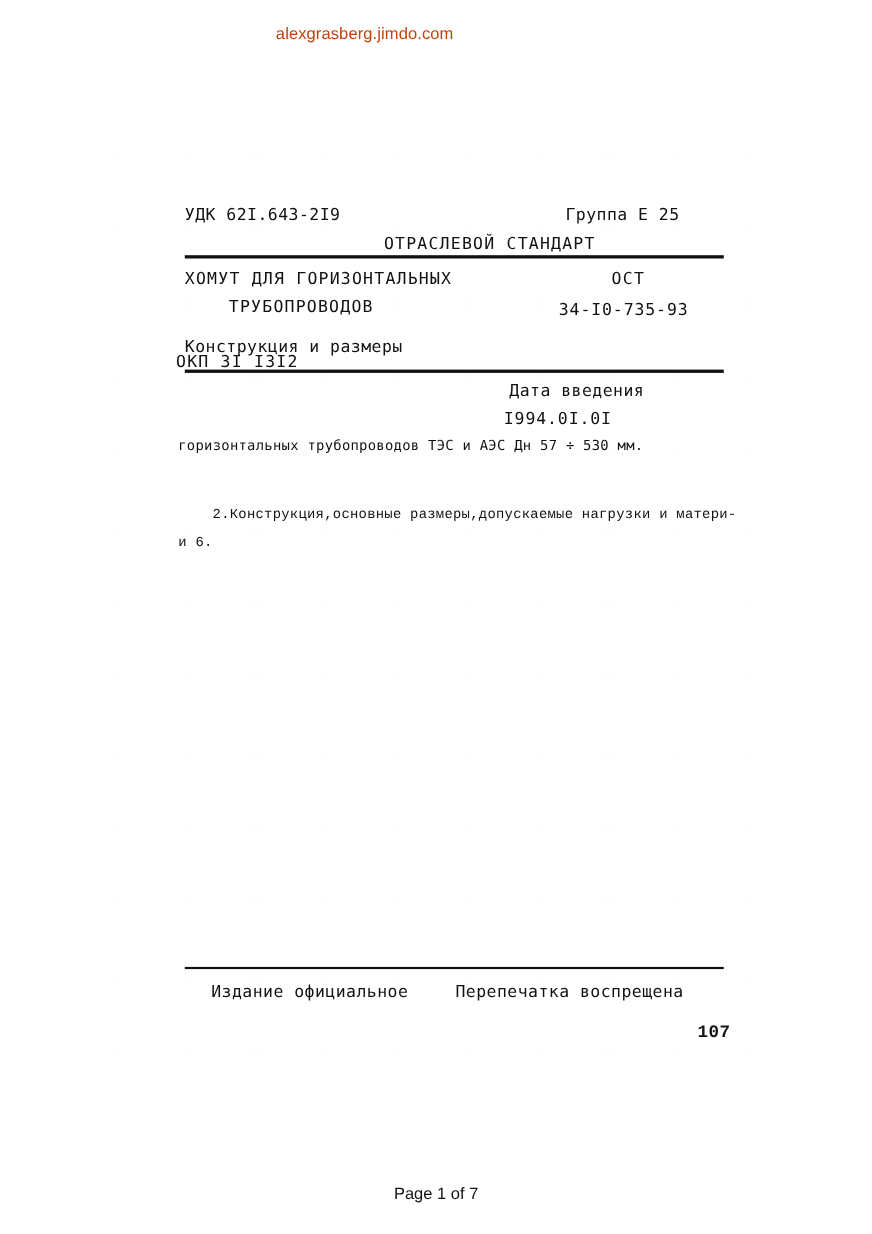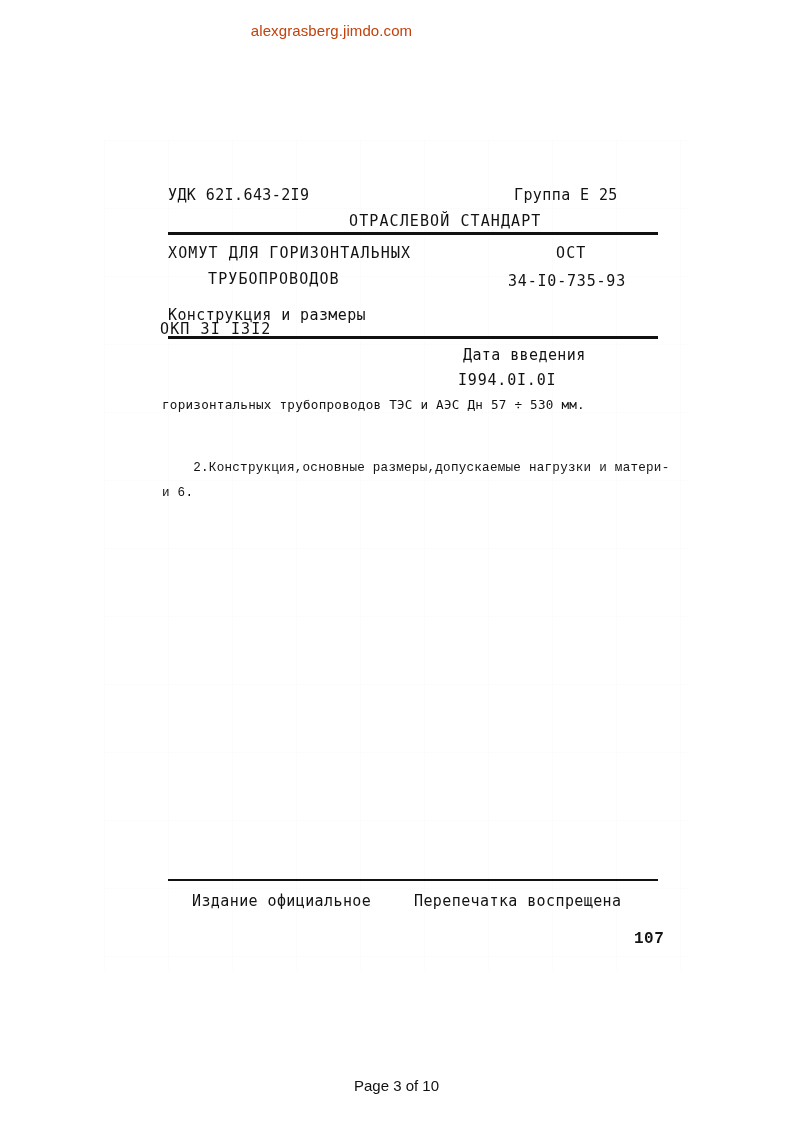--- a/index.html
+++ b/index.html
@@ -175,13 +175,13 @@
     <div class="rule rule-footer"></div>
 
     <div class="txt footer-left">Издание официальное</div>
 
     <div class="txt footer-right">Перепечатка воспрещена</div>
 
     <div class="folio">107</div>
   </div>
 </div>
 
-<div class="viewer-pageindicator">Page 3 of 10</div>
+<div class="viewer-pageindicator">Page 1 of 7</div>
 
 </body></html>

